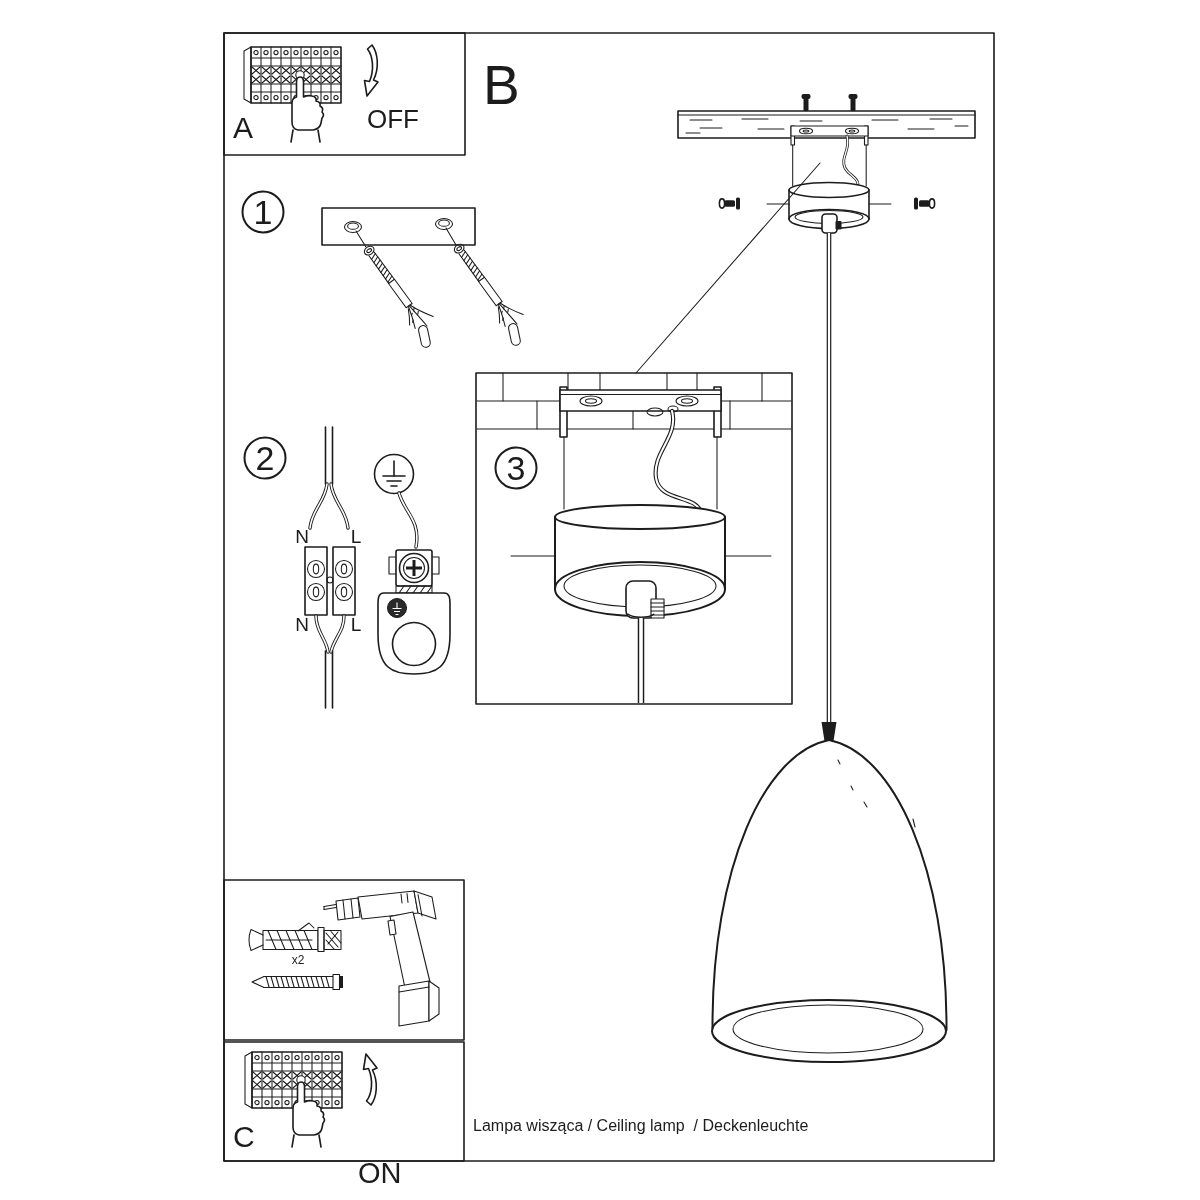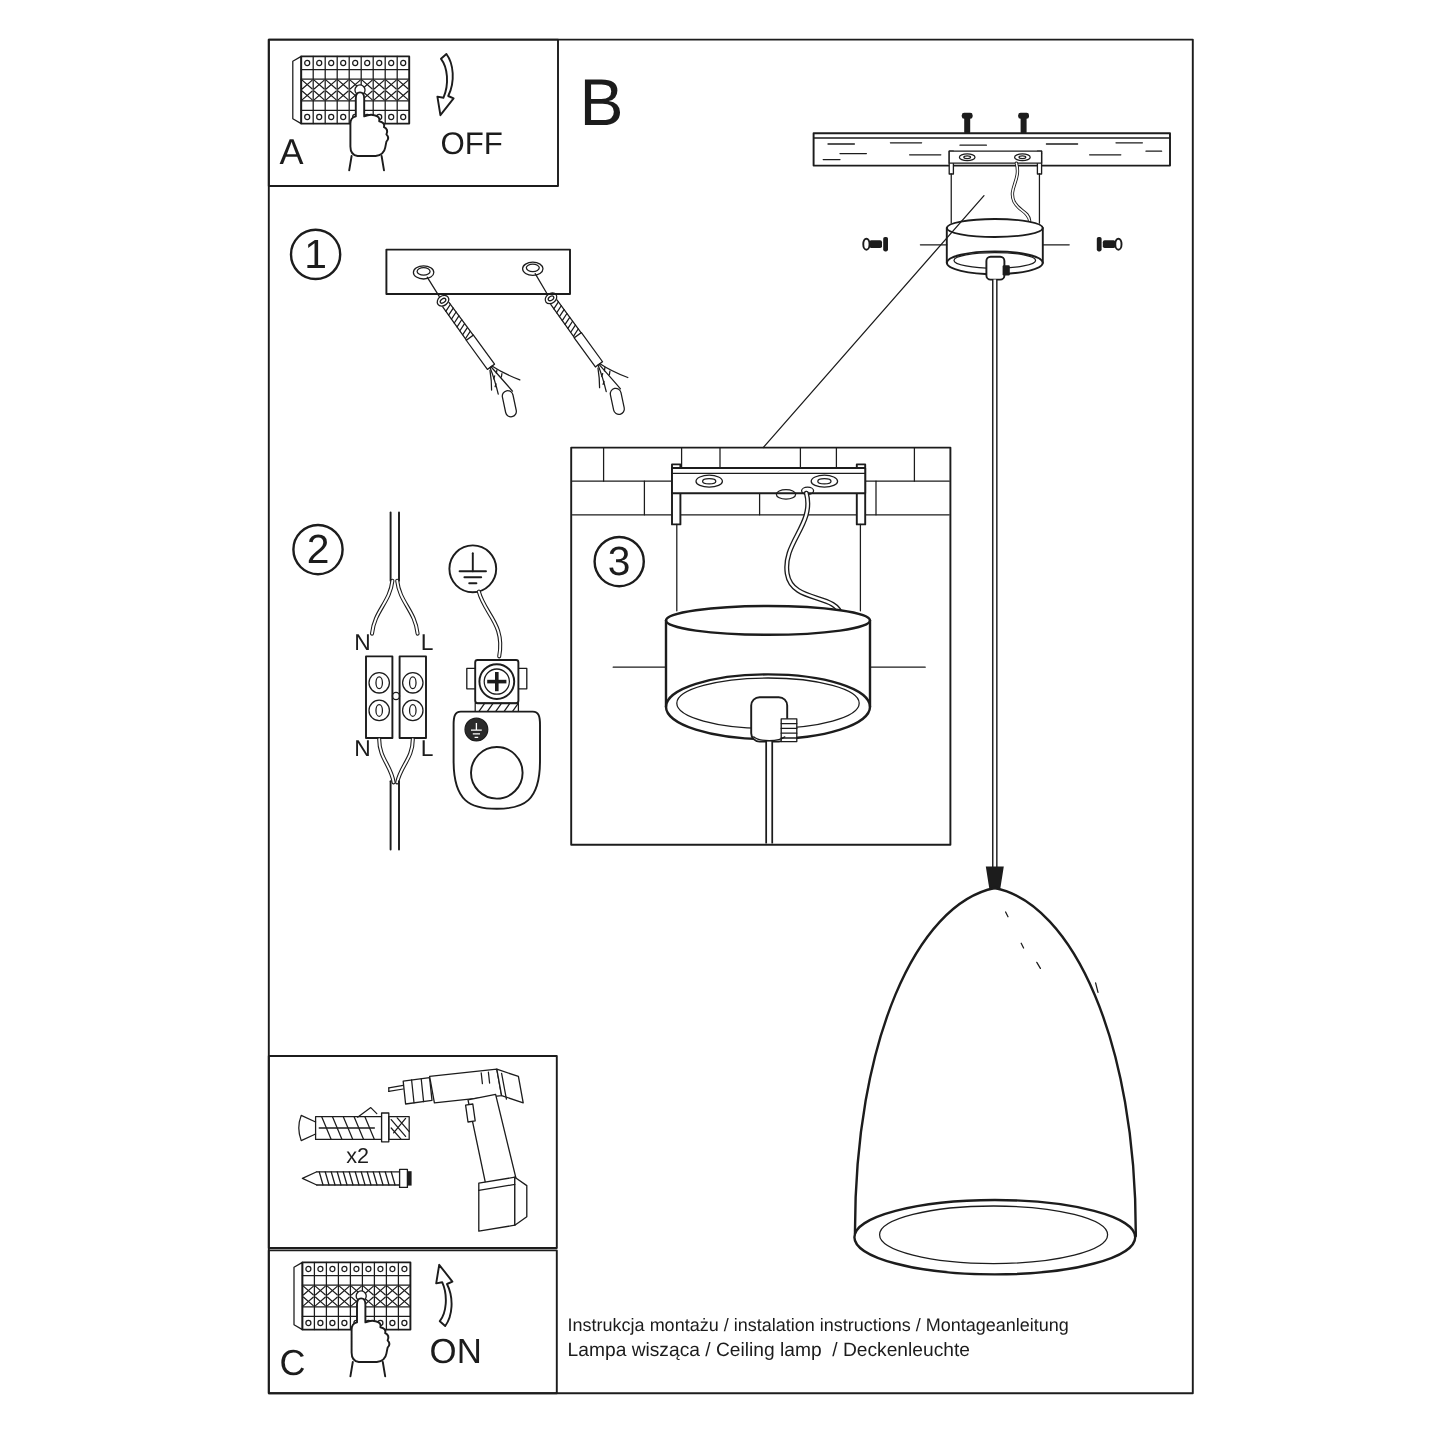--- a/index.html
+++ b/index.html
@@ -369,21 +369,20 @@
 
 <span class="txt ctr" style="left:242px; top:191px; width:42px; line-height:42px; font-size:34px;">1</span>
 <span class="txt ctr" style="left:244px; top:437px; width:42px; line-height:42px; font-size:34px;">2</span>
 <span class="txt ctr" style="left:495px; top:447px; width:42px; line-height:42px; font-size:34px;">3</span>
 
 <span class="txt ctr" style="left:290px; top:527px; width:24px; font-size:19px;">N</span>
 <span class="txt ctr" style="left:344px; top:527px; width:24px; font-size:19px;">L</span>
 <span class="txt ctr" style="left:290px; top:615px; width:24px; font-size:19px;">N</span>
 <span class="txt ctr" style="left:344px; top:615px; width:24px; font-size:19px;">L</span>
 
-<span class="txt ctr" style="left:281px; top:954px; width:34px; font-size:18px;">x2</span>
-
-<span class="txt" style="left:358px; top:1113px; font-size:29px;">ON</span>
+<span class="txt ctr" style="left:281px; top:954px; width:34px; font-size:12px;">x2</span>
+
+<span class="txt" style="left:358px; top:1159px; font-size:29px;">ON</span>
 <span class="txt" style="left:233px; top:1122px; font-size:30px;">C</span>
 
-<span class="txt" style="left:473px; top:1097px; font-size:15px;">Instrukcja montażu / instalation instructions / Montageanleitung</span>
 <span class="txt" style="left:473px; top:1118px; font-size:16px;">Lampa wisząca / Ceiling lamp  / Deckenleuchte</span>
 
 </div>
 
 </body></html>

